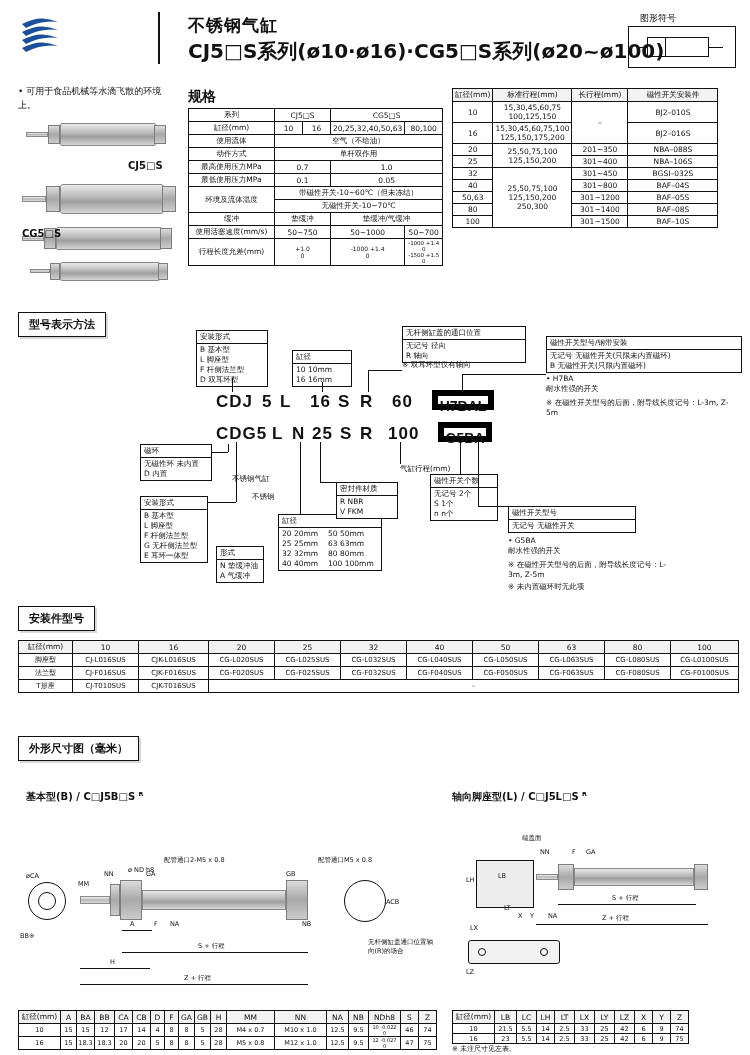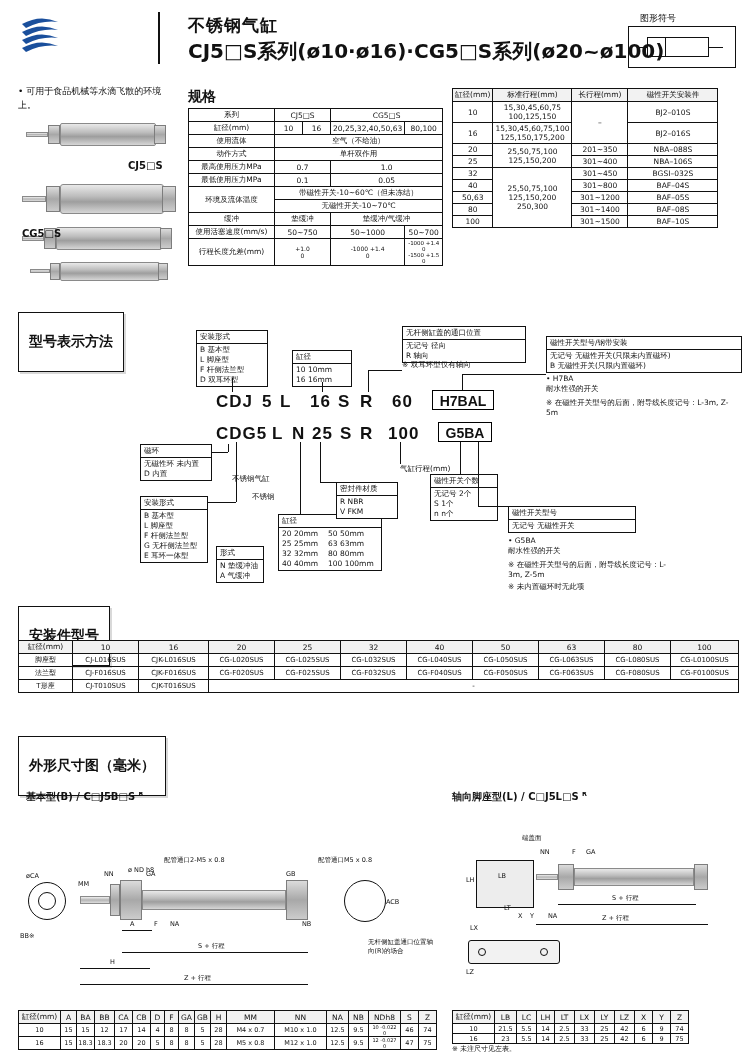--- a/index.html
+++ b/index.html
@@ -29,36 +29,36 @@
   .sym-line { position:absolute; background:#111; }
 
   
   .note-star { position:absolute; left:18px; top:84px; width:160px; font-size:9px; line-height:14px; }
   .prod-label { font-size:10px; font-weight:bold; }
 
   
   .sec-title {
     position:absolute;
     border:1px solid #111;
-    font-size:14px; font-weight:bold;
-    padding:20px 10px;
+    font-size:11px; font-weight:bold;
+    padding:4px 10px;
     background:#fff;
     box-shadow:2px 2px 0 #d9d9d9;
   }
 
   
   table.t { border-collapse:collapse; font-size:7.5px; }
   table.t td, table.t th { border:0.6px solid #111; padding:1px 2px; text-align:center; vertical-align:middle; font-weight:normal; }
   table.t th { background:#f2f2f2; }
   .lbl { background:#fff; text-align:center; }
   .mbox { position:absolute; border:0.8px solid #111; background:#fff; font-size:7.5px; }
   .mbox .mtitle { padding:1px 3px; border-bottom:0.6px solid #111; background:#fff; }
   .mline { position:absolute; background:#111; }
   .bigcode { position:absolute; font-size:17px; font-weight:bold; letter-spacing:1px; font-family:"Liberation Sans", sans-serif; }
-  .codebox { position:absolute; border:1px solid #000000; font-size:14px; font-weight:bold; text-align:center; font-family:"Liberation Sans", sans-serif; }
+  .codebox { position:absolute; border:6px solid #000000; font-size:14px; font-weight:bold; text-align:center; font-family:"Liberation Sans", sans-serif; }
   .txt { position:absolute; font-size:7.5px; line-height:10px; }
   #mount-table { position:absolute; left:18px; top:640px; }
   #mount-table td { height:12px; font-size:7px; padding:1px 1px; }
   .dim-head { position:absolute; font-size:10px; font-weight:bold; }
   .draw { position:absolute; }
   .dline { position:absolute; background:#111; }
   .dlabel { position:absolute; font-size:6.5px; }
   #dimtable1 { position:absolute; left:18px; top:1010px; }
   #dimtable2 { position:absolute; left:452px; top:1010px; }
   #dimtable1 td, #dimtable2 td { height:10px; font-size:6.5px; padding:0 1px; }

